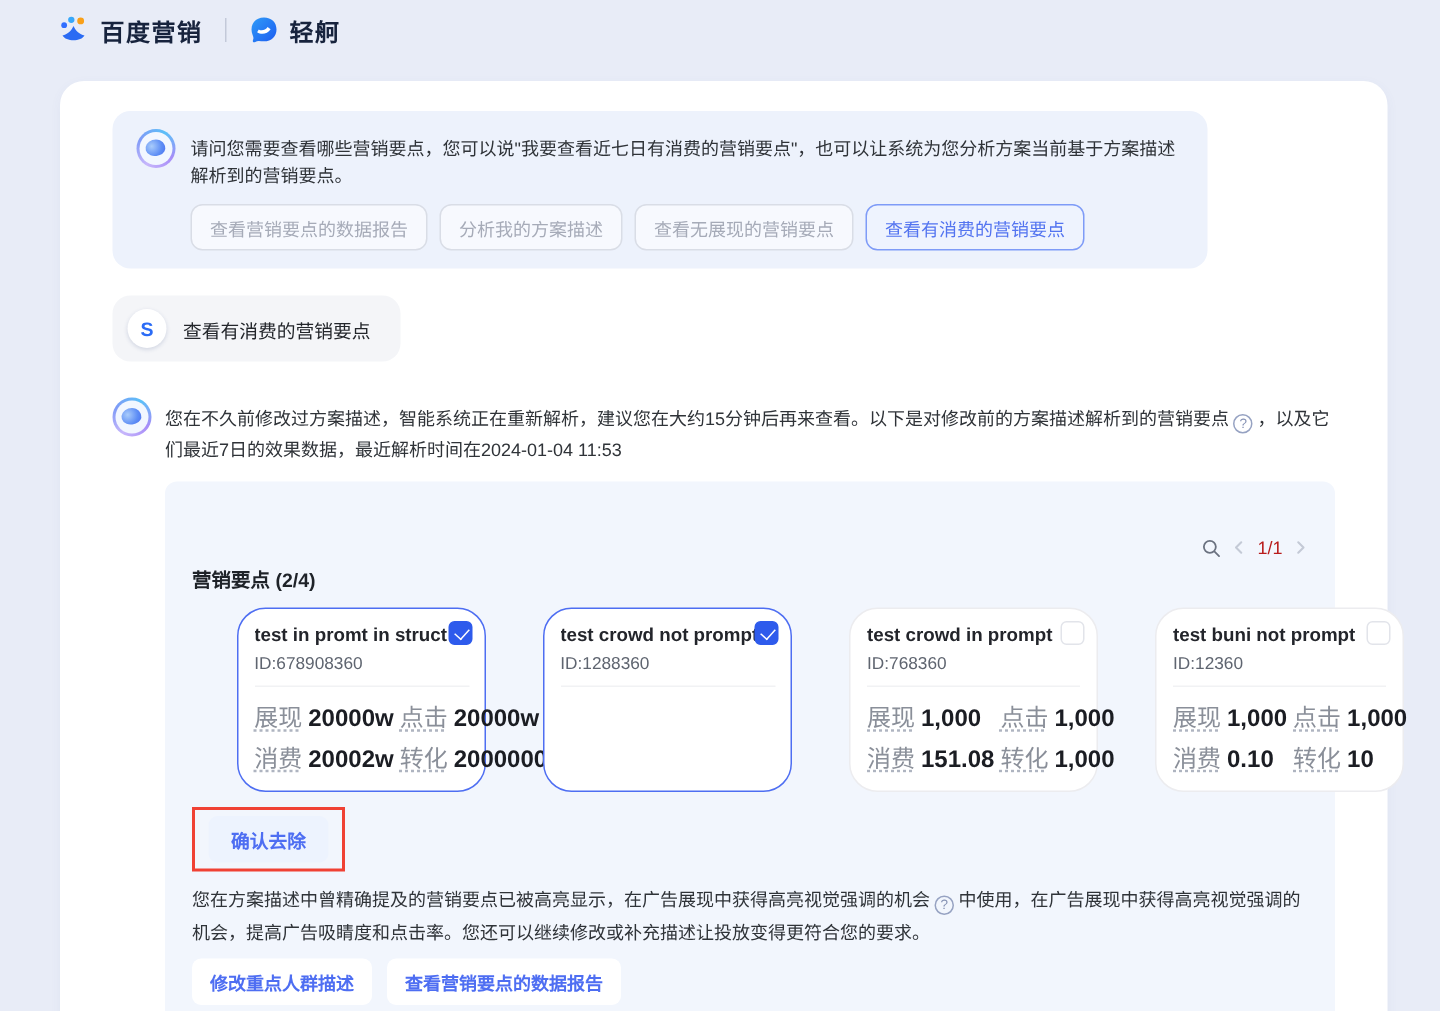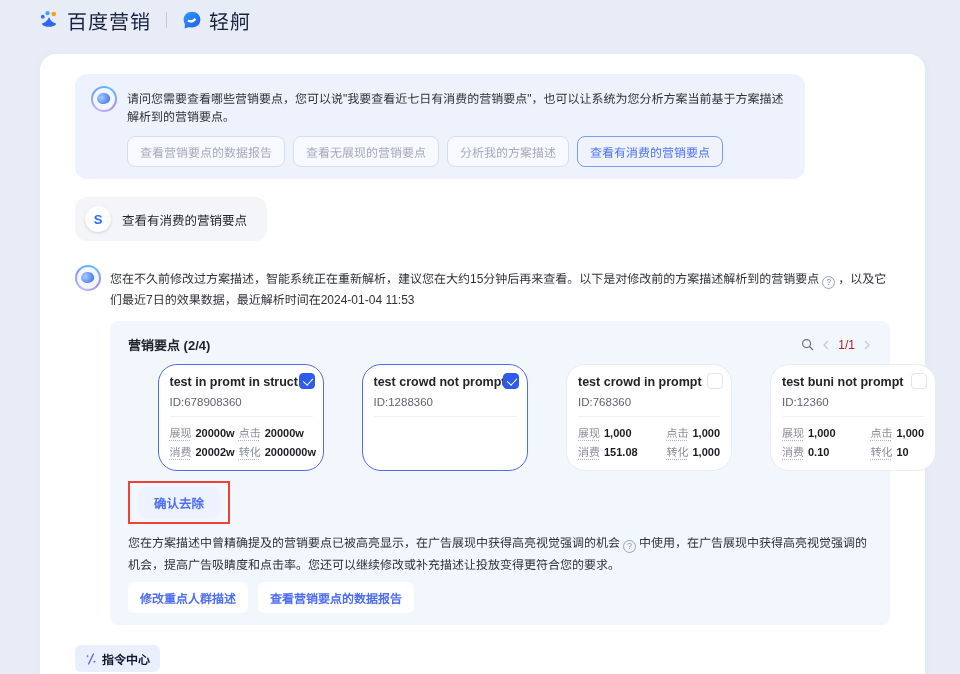--- a/index.html
+++ b/index.html
@@ -5,21 +5,21 @@
   * { margin:0; padding:0; box-sizing:border-box; }
   html,body { width:960px; height:674px; overflow:hidden; }
   body {
     background:#E8ECF7;
     font-family:"Liberation Sans","DejaVu Sans",sans-serif;
     color:#333;
   }
   
   .app-header { height:40px; display:flex; align-items:center; padding-left:38px; gap:8px; }
   .brand { display:flex; align-items:center; gap:7px; }
-  .brand-text { font-size:20px; font-weight:400; color:#17233D; letter-spacing:1px; }
+  .brand-text { font-size:16px; font-weight:700; color:#17233D; letter-spacing:1px; }
   .brand-divider { width:1px; height:16px; background:#C3C9D9; margin:0 8px; }
   
   .container {
     margin:14px 35px 0 40px; width:885px;
     background:#fff; border-radius:16px;
     padding:20px 35px 22px 35px;
     box-shadow:0 2px 8px rgba(80,100,160,0.05);
   }
   
   .ai-avatar { width:26px; height:26px; min-width:26px; border-radius:50%; position:relative;
@@ -46,39 +46,39 @@
   
   .result-row { margin-top:24px; display:flex; gap:9px; }
   .result-body { flex:1; min-width:0; }
   .result-text { font-size:12px; line-height:21px; color:#2F3338; padding-top:4px; }
   .help-icon { display:inline-flex; width:13px; height:13px; border-radius:50%;
     border:1px solid #96A2C2; color:#8793B5; font-size:9px; line-height:1;
     align-items:center; justify-content:center; margin:0 3px; vertical-align:-2px; cursor:pointer; }
   
   .panel { margin-top:10px; background:#F2F6FD; border-radius:8px; padding:14px 18px 12px; }
   .panel-head { display:flex; justify-content:space-between; align-items:center; }
-  .panel-title { font-size:13px; font-weight:700; color:#1F2329; }
+  .panel-title { font-size:13px; font-weight:700; color:#1F2329;margin-top:41px; }
   .pager { display:flex; align-items:center; gap:7px; }
   .pager-label { font-size:12px; color:#b91c1c; }
   .icon-btn { background:none; border:none; display:flex; align-items:center; cursor:pointer; padding:0; }
   
   .cards { display:flex; gap:8px; margin-top:10px; }
   .card { width:166px; min-width:166px; background:#fff; border:1px solid #ECECEF; border-radius:19px;
     padding:10px 11px 11px; position:relative; cursor:pointer;margin-left:30px; }
   .card.selected { border:1.5px solid #4E6EF2; padding:9.5px 10.5px 10.5px; }
   .checkbox { position:absolute; top:8px; right:8px; width:16px; height:16px; border-radius:4px;
     background:#fff; border:1px solid #E2E4EA; cursor:pointer; }
   .checkbox.checked { background:#2E5BEC; border-color:#2E5BEC; }
   .checkbox.checked::after { content:""; position:absolute; left:4.5px; top:2px;
     width:5px; height:8px; border-right:1.8px solid #fff; border-bottom:1.8px solid #fff; transform:rotate(42deg); }
   .card-title { font-size:12.5px; font-weight:700; color:#23252B; padding-right:18px; white-space:nowrap; overflow:hidden; }
   .card-id { margin-top:7px; font-size:11.5px; color:#5F6570; }
   .card-divider { height:1px; background:#F1F2F4; margin:8px 0 7px; }
   .metrics { display:grid; grid-template-columns:auto auto; justify-content:space-between;
-    row-gap:3px; column-gap:4px; font-size:11px; }
+    row-gap:3px; column-gap:4px; font-size:16px; }
   .metric { white-space:nowrap; }
   .m-label { color:#8A8F99; text-decoration:underline dotted #AEB4C0; text-underline-offset:2.5px; margin-right:4px; }
   .m-value { font-weight:700; color:#1B1D23; }
   
   .confirm-wrap { display:inline-block; margin-top:10px; border:2px solid #F04134; padding:4px 9px; }
   .confirm-btn { background:#EDF3FE; color:#4E6EF2; font-size:12.5px; font-weight:700;
     border:none; border-radius:6px; padding:6px 15px; cursor:pointer; }
   
   .panel-desc { margin-top:8px; font-size:12px; line-height:22px; color:#2F3338; }
   .panel-actions { margin-top:6px; display:flex; gap:10px; }
@@ -118,22 +118,22 @@
 
 <main class="container">
 
   <section>
     <div class="intro-bubble">
       <div class="ai-avatar"></div>
       <div>
         <p class="intro-text">请问您需要查看哪些营销要点，您可以说"我要查看近七日有消费的营销要点"，也可以让系统为您分析方案当前基于方案描述解析到的营销要点。</p>
         <div class="quick-replies">
           <button class="qr">查看营销要点的数据报告</button>
+          <button class="qr">分析我的方案描述</button>
           <button class="qr">查看无展现的营销要点</button>
-          <button class="qr">分析我的方案描述</button>
           <button class="qr active">查看有消费的营销要点</button>
         </div>
       </div>
     </div>
   </section>
 
   <section class="user-row">
     <div class="user-bubble">
       <div class="user-avatar">S</div>
       <span>查看有消费的营销要点</span>

